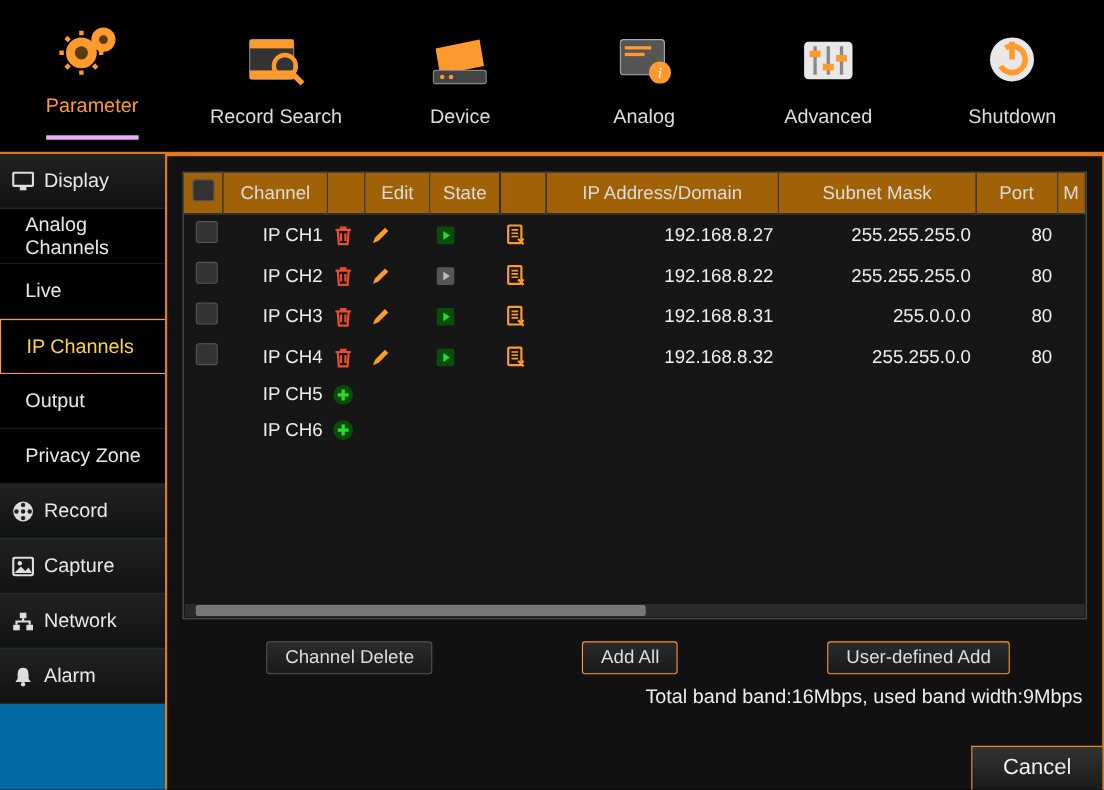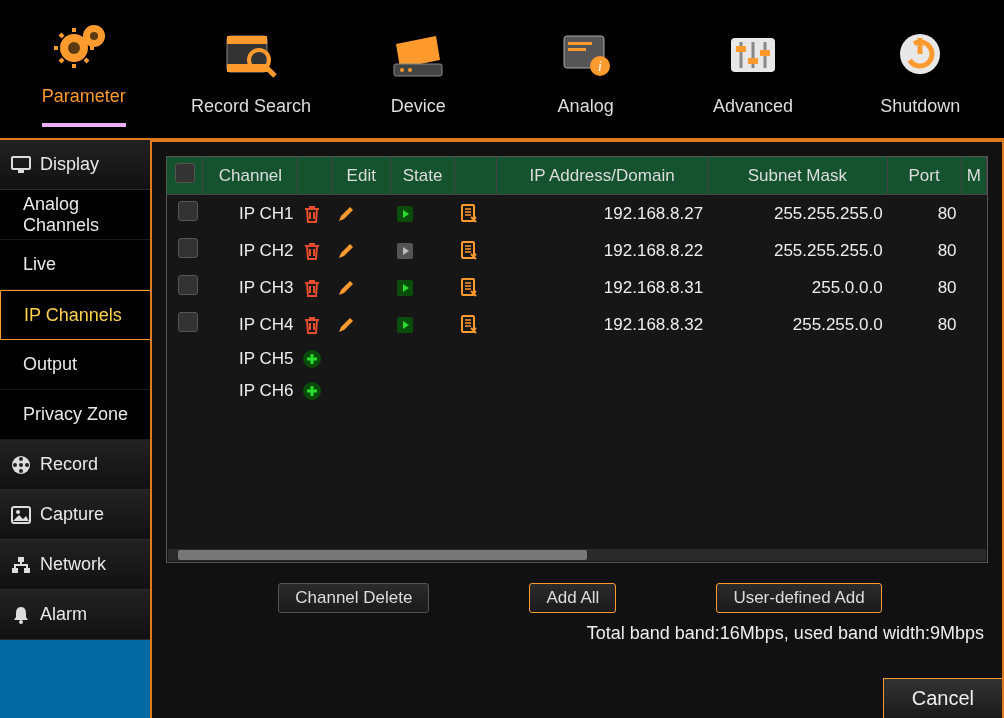--- a/index.html
+++ b/index.html
@@ -105,21 +105,21 @@
   display: flex;
   flex-direction: column;
   background: #161616;
 }
 table {
   width: 100%;
   border-collapse: collapse;
   table-layout: fixed;
 }
 thead th {
-  background: #14532d;
+  background: #a16207;
   color: #ddd;
   font-weight: normal;
   font-size: 17px;
   padding: 6px 4px;
   border-right: 1px solid #444;
   border-bottom: 1px solid #444;
   text-align: center;
   white-space: nowrap;
   overflow: hidden;
 }
@@ -175,20 +175,21 @@
   background: linear-gradient(#2b2b2b, #1a1a1a);
   border: 1px solid #555;
   color: #ddd;
   font-size: 17px;
   padding: 4px 16px;
   border-radius: 3px;
   cursor: pointer;
 }
 .btn.accent {
   border-color: #ff9a2e;
+  margin-left: 36px;
 }
 .bandwidth {
   text-align: right;
   padding: 6px 18px 12px 0;
   font-size: 18px;
   color: #eee;
 }
 .cancel-wrap {
   display: flex;
   justify-content: flex-end;

